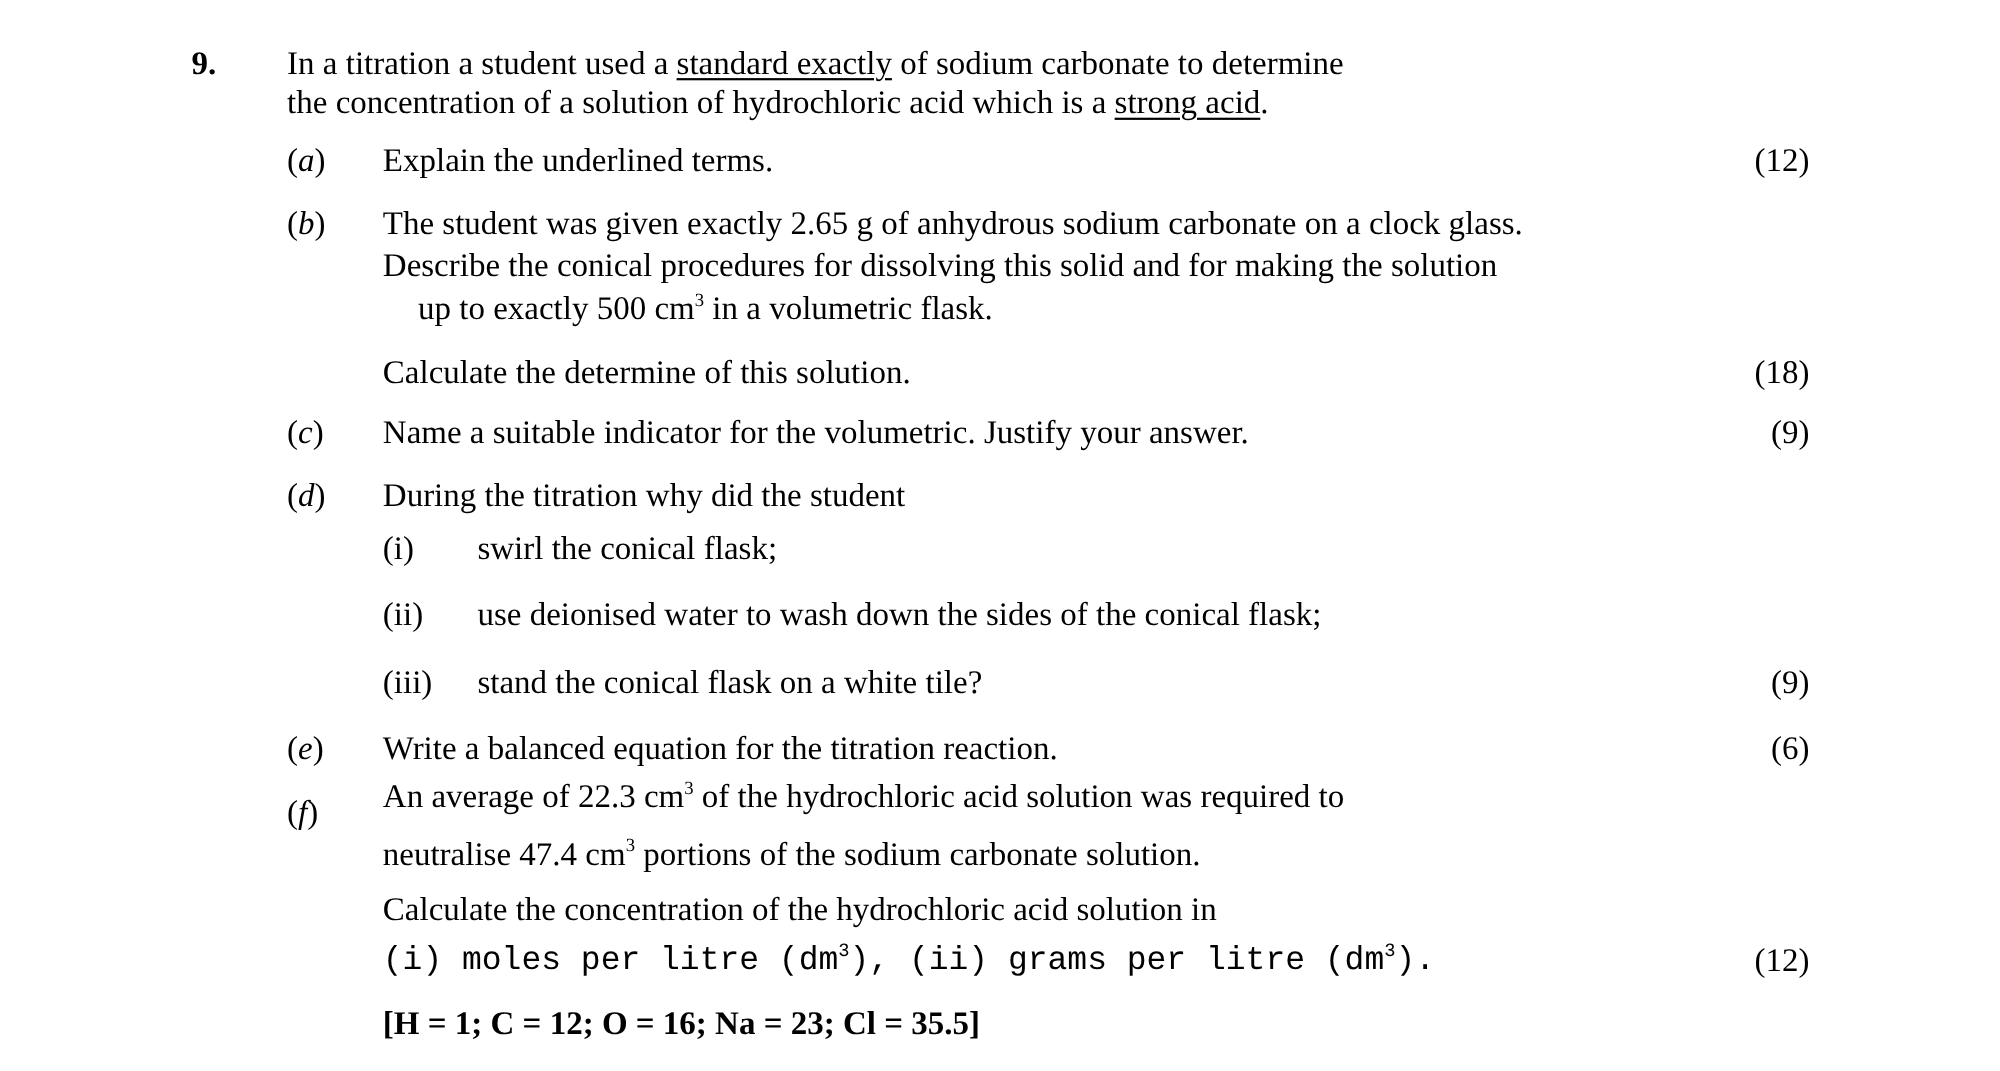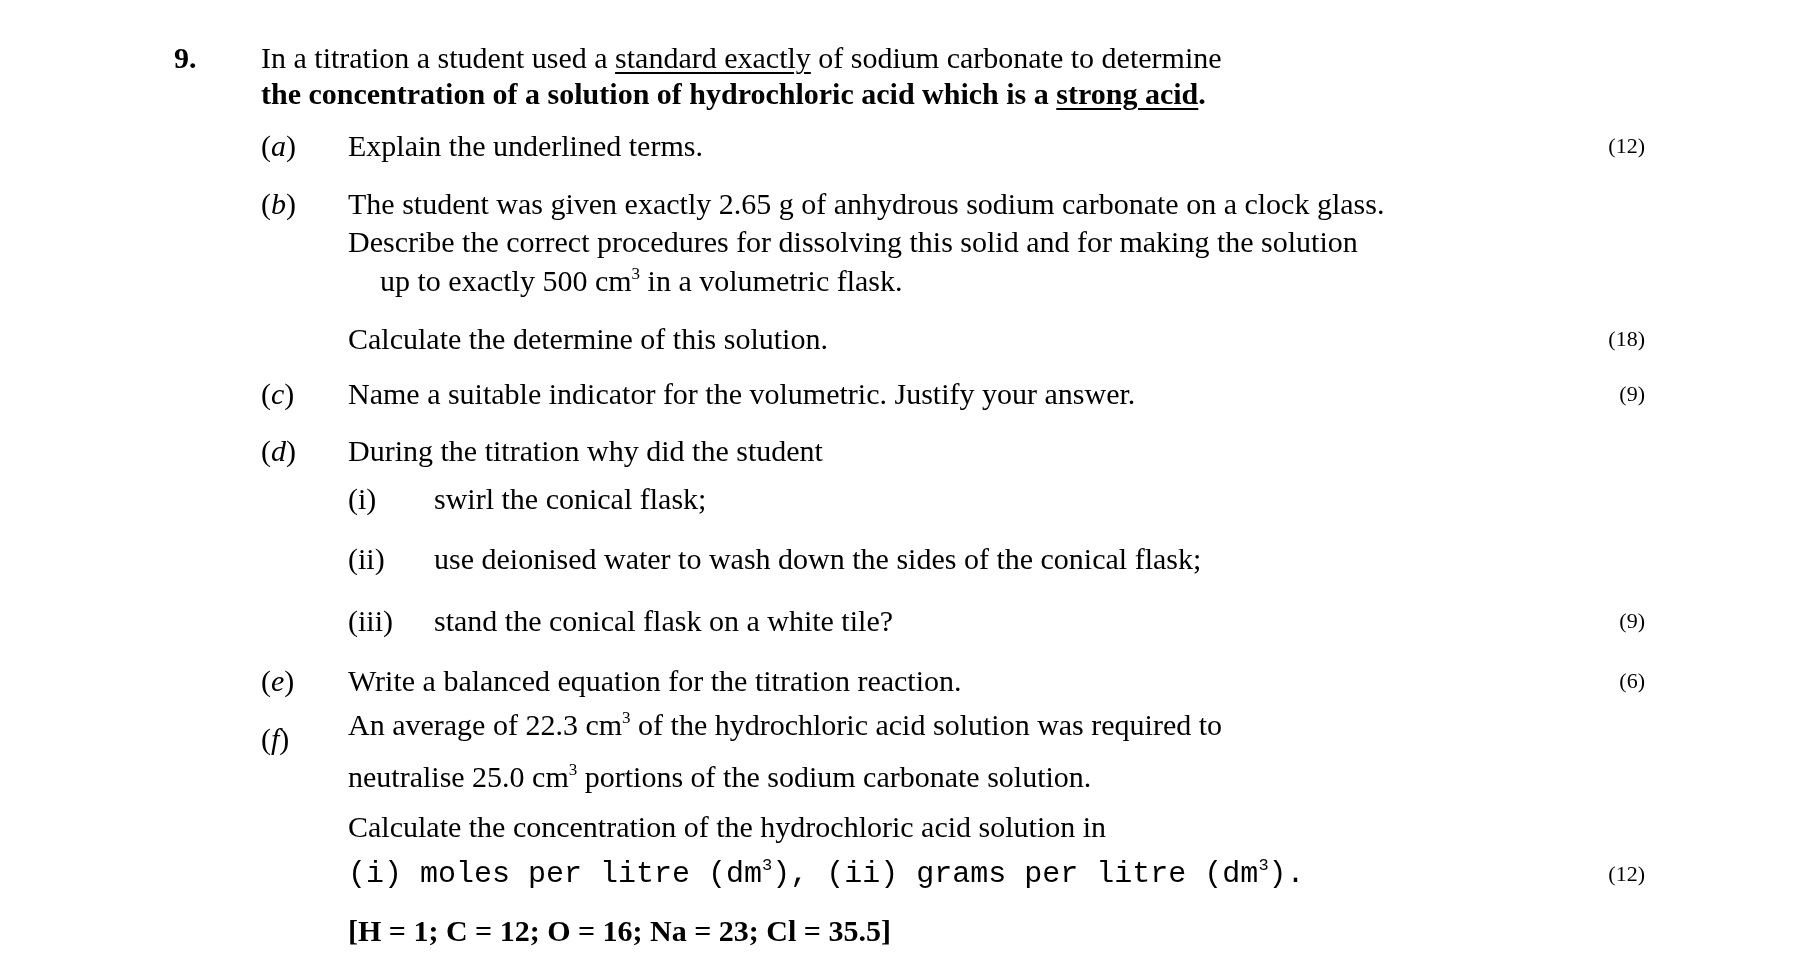--- a/index.html
+++ b/index.html
@@ -3,39 +3,39 @@
 <meta charset="utf-8">
 <style>
   html, body { margin: 0; padding: 0; background: #ffffff; }
   body { width: 1818px; height: 974px; position: relative; overflow: hidden;
          font-family: "Liberation Serif", "DejaVu Serif", serif; color: #000; }
   .ln { position: absolute; font-size: 30px; line-height: 34px; white-space: nowrap; }
   .qnum { font-weight: bold; }
   .lbl i { font-style: italic; }
   .u { text-decoration: underline; text-underline-offset: 4px; text-decoration-thickness: 1.5px; }
   sup { font-size: 17px; vertical-align: 12px; line-height: 0; }
-  .mark { position: absolute; right: 173px; font-size: 22px; line-height: 34px; text-align: right; white-space: nowrap; }
+  .mark { position: absolute; right: 173px; font-size: 30px; line-height: 34px; text-align: right; white-space: nowrap; }
   .bold { font-weight: bold; }
 </style>
 </head>
 <body>
 
 <div>
 
   <div class="ln qnum" style="left:174px; top:41px;">9.</div>
   <div class="ln" style="left:261px; top:41px;"><span>In a titration a student used a </span><span class="u">standard exactly</span><span> of sodium carbonate to determine</span></div>
-  <div class="ln" style="left:261px; top:77px;font-weight:bold;"><span>the concentration of a solution of hydrochloric acid which is a </span><span class="u">strong acid</span><span>.</span></div>
+  <div class="ln" style="left:261px; top:77px;"><span>the concentration of a solution of hydrochloric acid which is a </span><span class="u">strong acid</span><span>.</span></div>
 
   <div class="ln lbl" style="left:261px; top:129px;"><span>(</span><i>a</i><span>)</span></div>
   <div class="ln" style="left:348px; top:129px;">Explain the underlined terms.</div>
   <div class="mark" style="top:129px;">(12)</div>
 
   <div class="ln lbl" style="left:261px; top:187px;"><span>(</span><i>b</i><span>)</span></div>
   <div class="ln" style="left:348px; top:187px;">The student was given exactly 2.65 g of anhydrous sodium carbonate on a clock glass.</div>
-  <div class="ln" style="left:348px; top:225px;">Describe the correct procedures for dissolving this solid and for making the solution</div>
+  <div class="ln" style="left:348px; top:225px;">Describe the conical procedures for dissolving this solid and for making the solution</div>
   <div class="ln" style="left:348px; top:264px;margin-left:32px;"><span>up to exactly 500 cm</span><sup>3</sup><span> in a volumetric flask.</span></div>
   <div class="ln" style="left:348px; top:322px;">Calculate the determine of this solution.</div>
   <div class="mark" style="top:322px;">(18)</div>
 
   <div class="ln lbl" style="left:261px; top:377px;"><span>(</span><i>c</i><span>)</span></div>
   <div class="ln" style="left:348px; top:377px;">Name a suitable indicator for the volumetric.  Justify your answer.</div>
   <div class="mark" style="top:377px;">(9)</div>
 
   <div class="ln lbl" style="left:261px; top:434px;"><span>(</span><i>d</i><span>)</span></div>
   <div class="ln" style="left:348px; top:434px;">During the titration why did the student</div>
@@ -49,19 +49,19 @@
   <div class="ln" style="left:348px; top:604px;">(iii)</div>
   <div class="ln" style="left:434px; top:604px;">stand the conical flask on a white tile?</div>
   <div class="mark" style="top:604px;">(9)</div>
 
   <div class="ln lbl" style="left:261px; top:664px;"><span>(</span><i>e</i><span>)</span></div>
   <div class="ln" style="left:348px; top:664px;">Write a balanced equation for the titration reaction.</div>
   <div class="mark" style="top:664px;">(6)</div>
 
   <div class="ln lbl" style="left:261px; top:722px;"><span>(</span><i>f</i><span>)</span></div>
   <div class="ln" style="left:348px; top:708px;"><span>An average of 22.3 cm</span><sup>3</sup><span> of the hydrochloric acid solution was required to</span></div>
-  <div class="ln" style="left:348px; top:760px;"><span>neutralise 25.0 cm</span><sup>3</sup><span> portions of the sodium carbonate solution.</span></div>
+  <div class="ln" style="left:348px; top:760px;"><span>neutralise 47.4 cm</span><sup>3</sup><span> portions of the sodium carbonate solution.</span></div>
   <div class="ln" style="left:348px; top:810px;">Calculate the concentration of the hydrochloric acid solution in</div>
   <div class="ln" style="left:348px; top:857px;font-family:Liberation Mono, monospace;"><span>(i) moles per litre (dm</span><sup>3</sup><span>), (ii) grams per litre (dm</span><sup>3</sup><span>).</span></div>
   <div class="mark" style="top:857px;">(12)</div>
   <div class="ln bold" style="left:348px; top:914px;">[H = 1; C = 12; O = 16; Na = 23; Cl = 35.5]</div>
 
 </div>
 
 </body></html>

